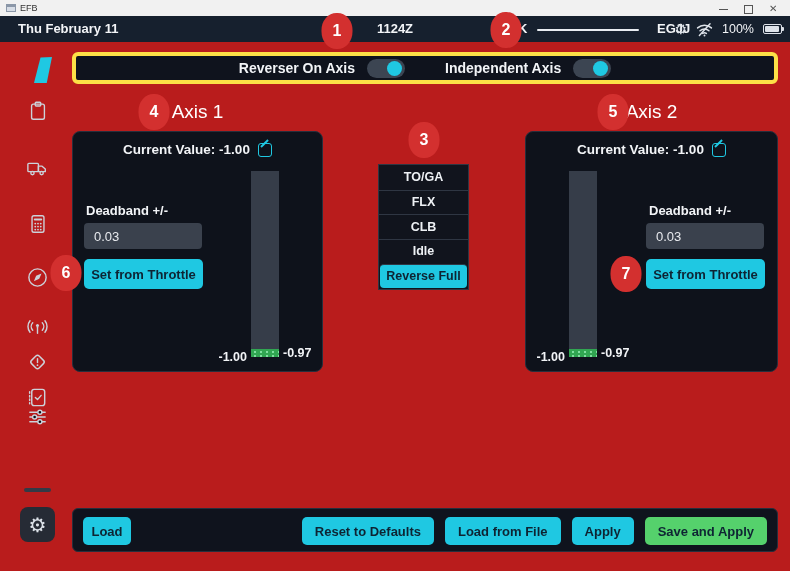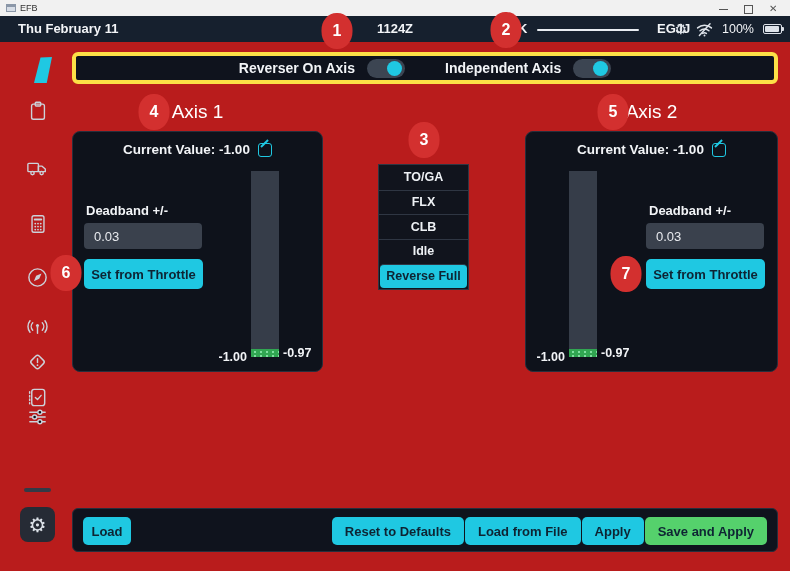--- a/index.html
+++ b/index.html
@@ -75,21 +75,21 @@
   .detents { position:absolute; left:378px; top:164px; width:91px; border:1px solid #2f3643; background:#11141d; }
   .detent { height:24.5px; display:flex; align-items:center; justify-content:center; font-size:12.5px; font-weight:bold;
             color:#eef1f5; border-top:1px solid #2f3643; cursor:pointer; }
   .detent:first-child { border-top:none; }
   .detent.selected { background:#1fc8e2; color:#0e2433; border-radius:4px; margin:1px; height:23.5px; }
 
   
   .footer { position:absolute; left:72px; top:508px; width:706px; height:44px; background:#0f131d;
             border:1px solid #272e3c; border-radius:6px; }
   .back-btn { position:absolute; left:10px; top:8px; width:48px; height:28px; }
-  .foot-right { position:absolute; right:10px; top:8px; display:flex; gap:1px; }
+  .foot-right { position:absolute; right:10px; top:8px; display:flex; gap:11px; }
   .foot-right .btn { height:28px; padding:0 13px; }
   .btn.green { background:#55d16c; }
 
   
   .badge { position:absolute; width:31px; height:36px; background:#d3302f; border-radius:48%;
            display:flex; align-items:center; justify-content:center; color:#fff; font-size:16px; font-weight:bold;
            transform:translate(-50%,-50%); z-index:50; }
 </style>
 </head>
 <body>

